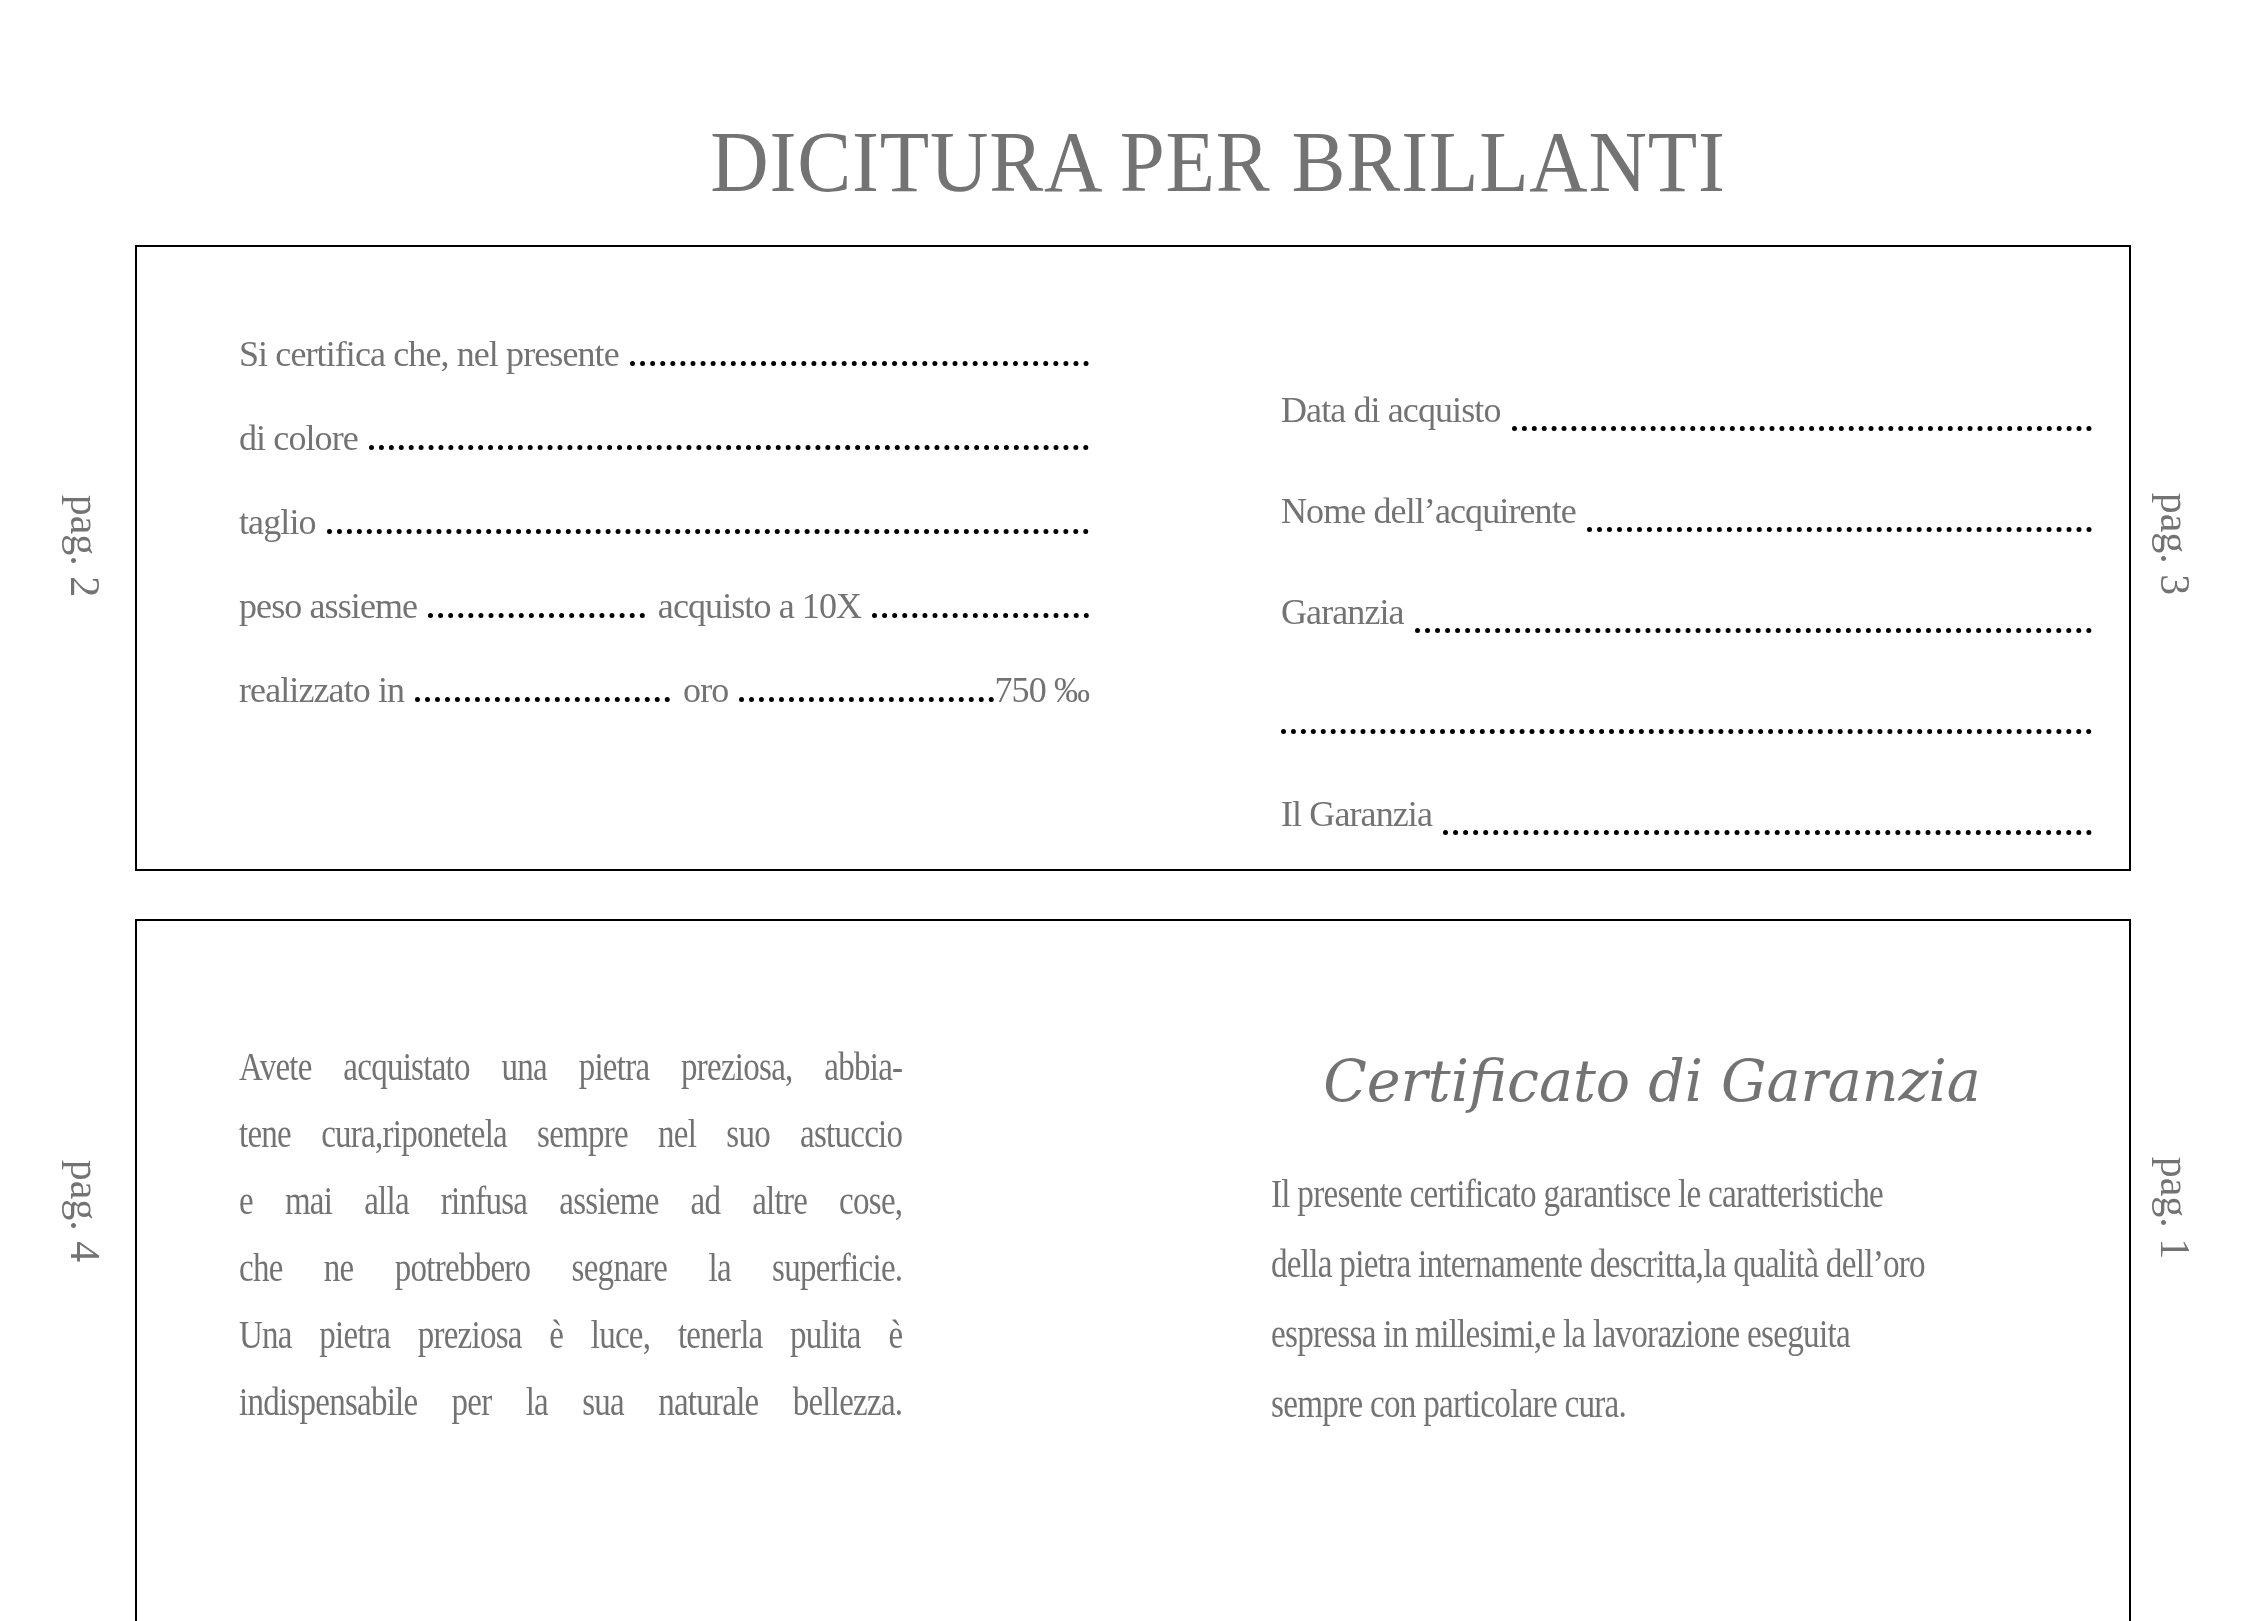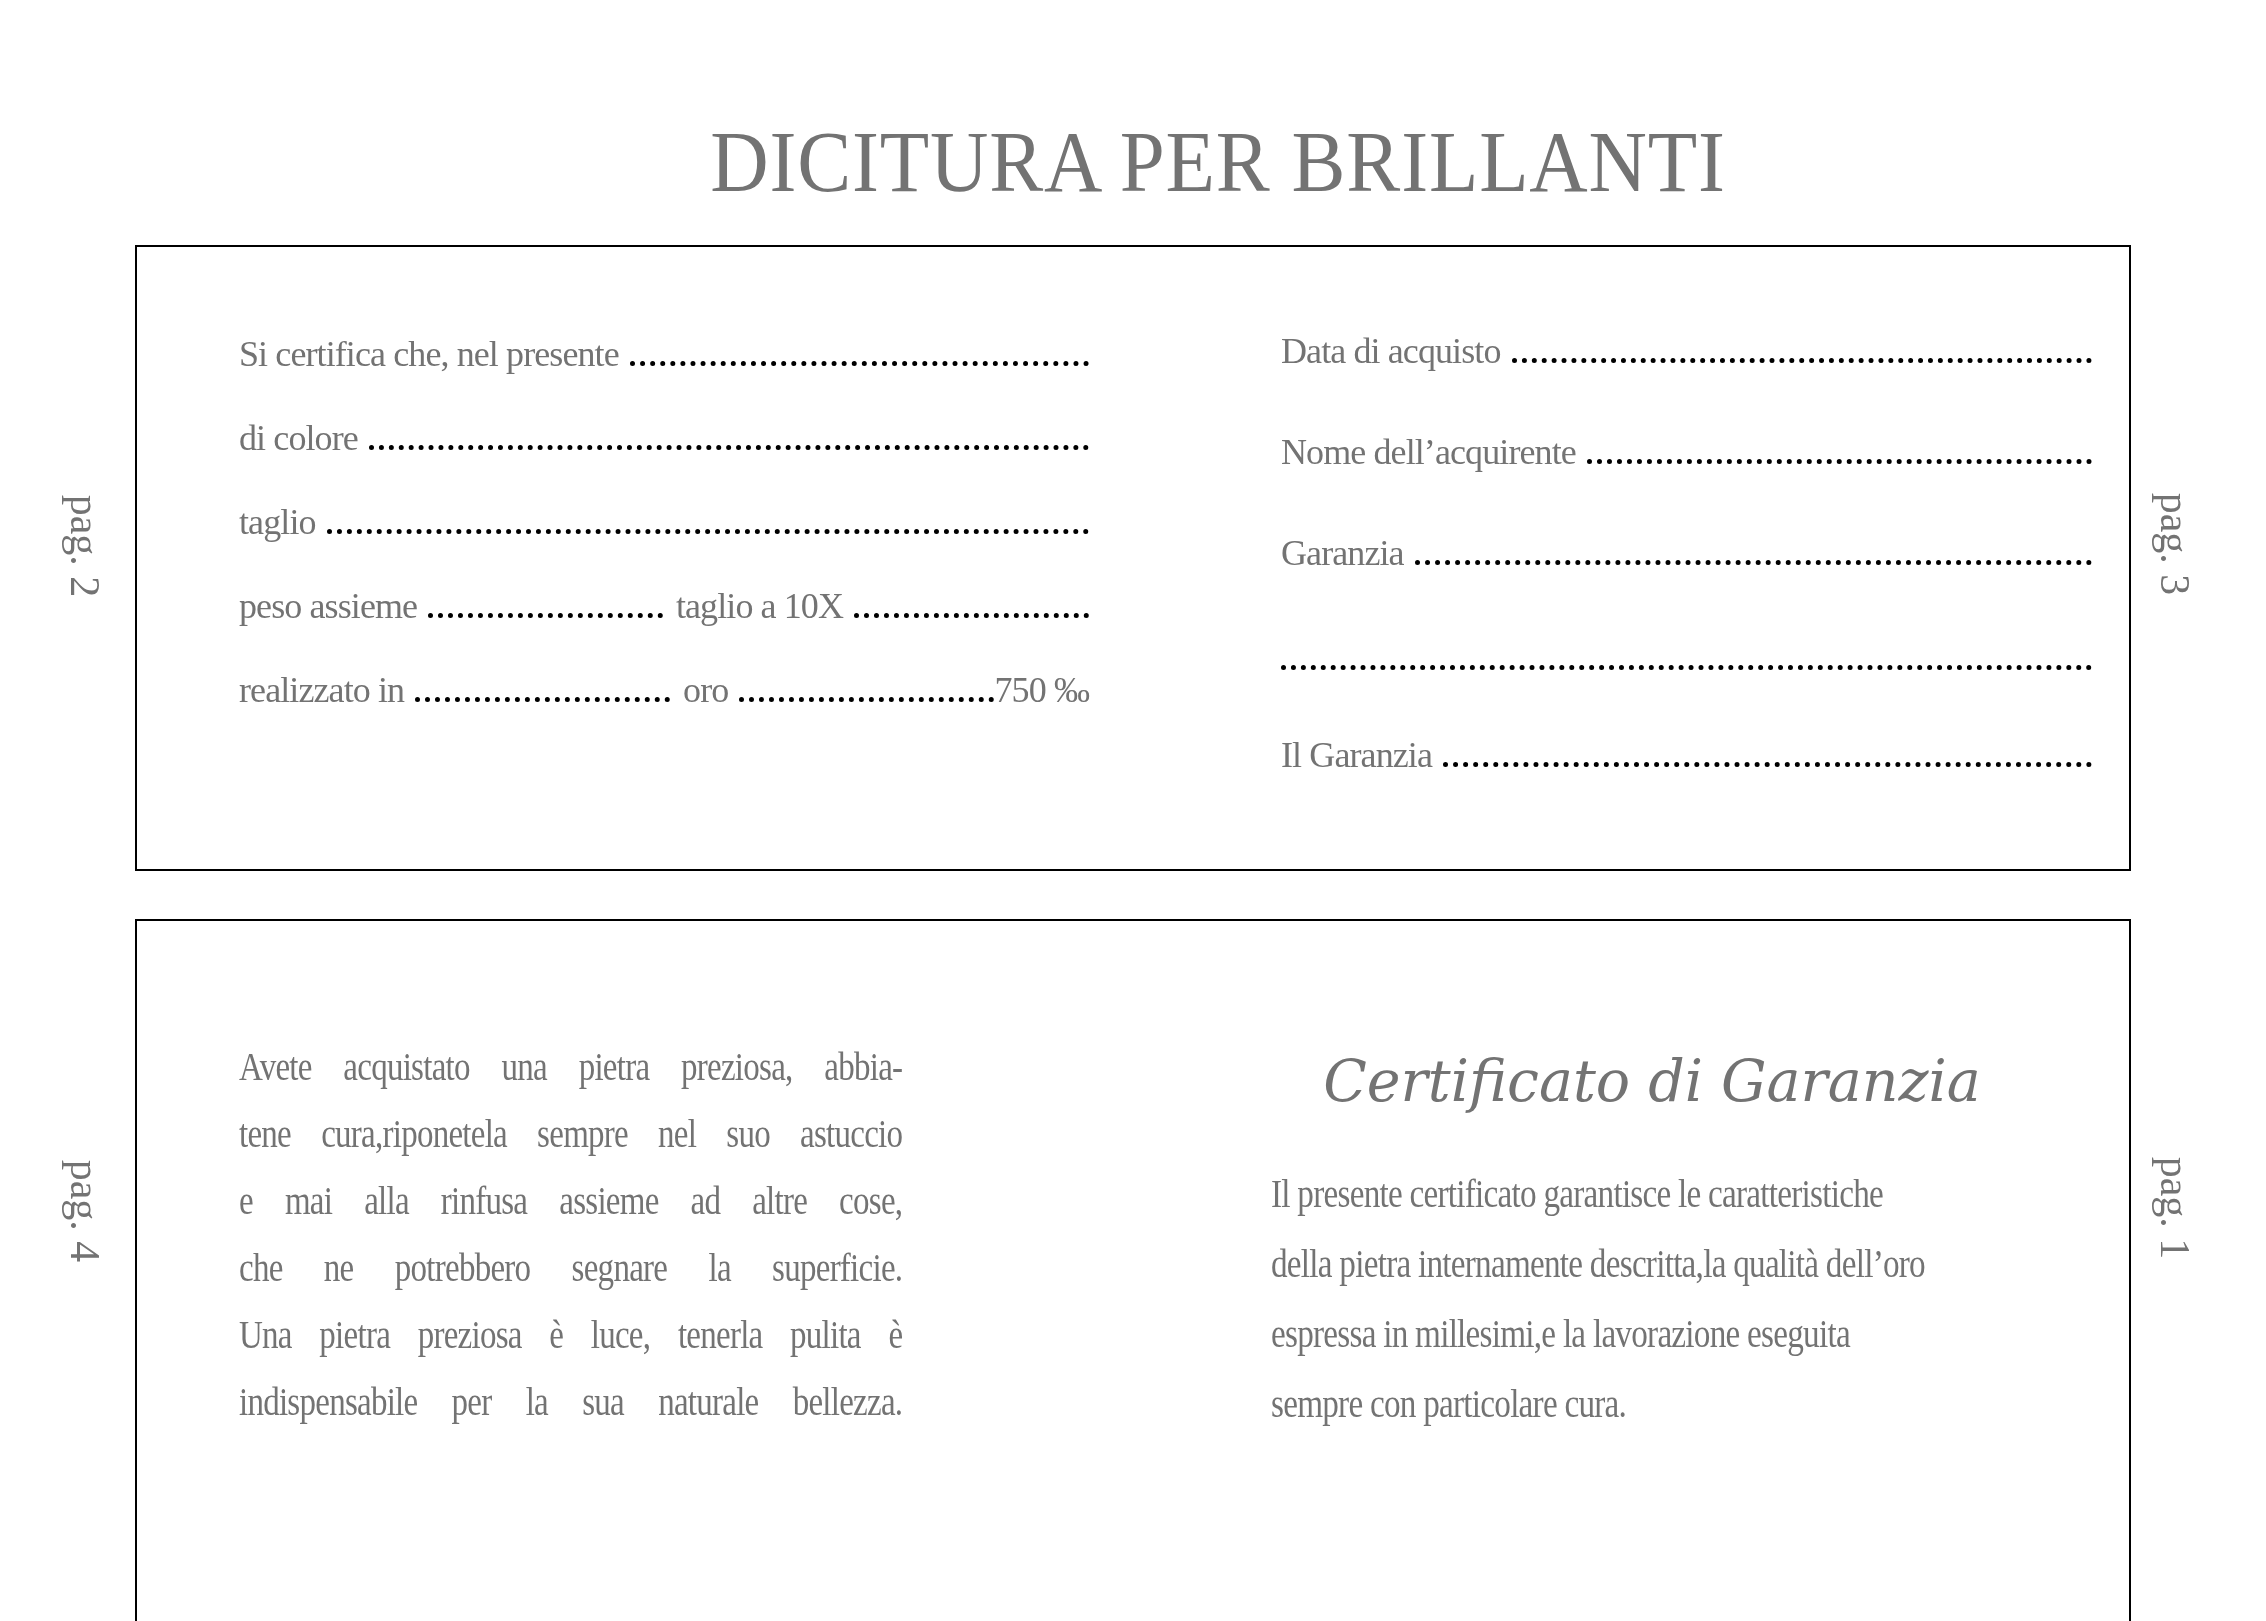--- a/index.html
+++ b/index.html
@@ -25,21 +25,21 @@
     border:2.7px solid #000;box-sizing:border-box;background:#fff;
   }
   #top-box{top:245px;height:626px;}
   #bottom-box{top:919px;height:764px;}
 
   
   .fillcol{position:absolute;font-size:36px;letter-spacing:-0.9px;}
   #col-a{left:102px;top:86px;width:850px;}
   #col-a .line{height:84px;}
   #col-b{left:1144px;top:83px;width:811px;}
-  #col-b .line{height:101px;}
+  #col-b .line{height:101px;align-items:flex-end;}
   .line{display:flex;align-items:baseline;}
   .lbl,.mid,.end{white-space:pre;}
   .mid{margin-left:12.8px;}
   .leader{
     flex:1 1 auto;height:0;min-width:37px;
     border-bottom:5.5px dotted #000;
     margin-left:11px;
   }
   .leader.full{margin-left:0;}
   .leader.solo{margin-top:32px;}
@@ -99,21 +99,21 @@
         <span class="lbl">di colore</span>
         <span class="leader"></span>
       </div>
       <div class="line">
         <span class="lbl">taglio</span>
         <span class="leader"></span>
       </div>
       <div class="line">
         <span class="lbl">peso assieme</span>
         <span class="leader"></span>
-        <span class="mid">taglio a 10X</span>
+        <span class="mid">acquisto a 10X</span>
         <span class="leader"></span>
       </div>
       <div class="line">
         <span class="lbl">realizzato in</span>
         <span class="leader"></span>
         <span class="mid">oro</span>
         <span class="leader"></span>
         <span class="end">750 ‰</span>
       </div>
     </div>

